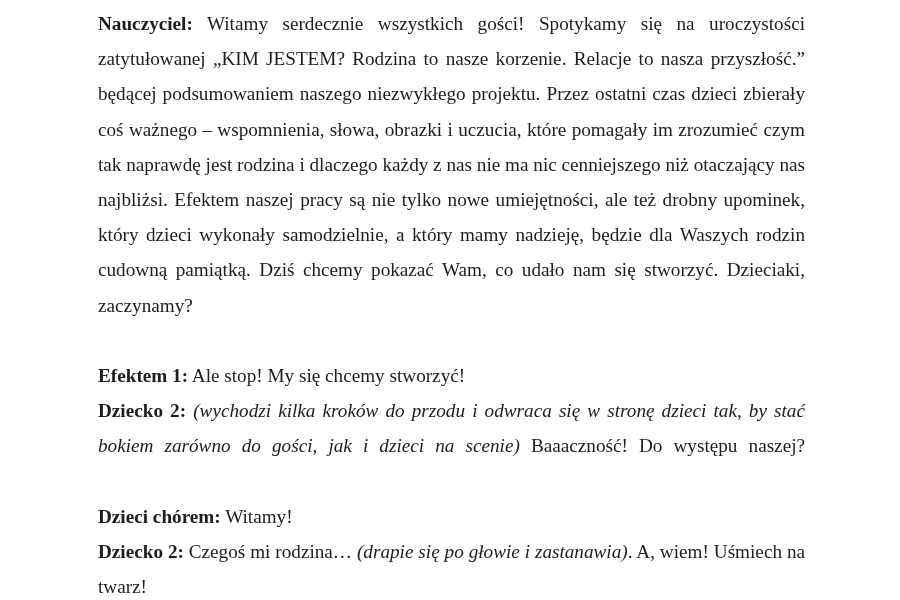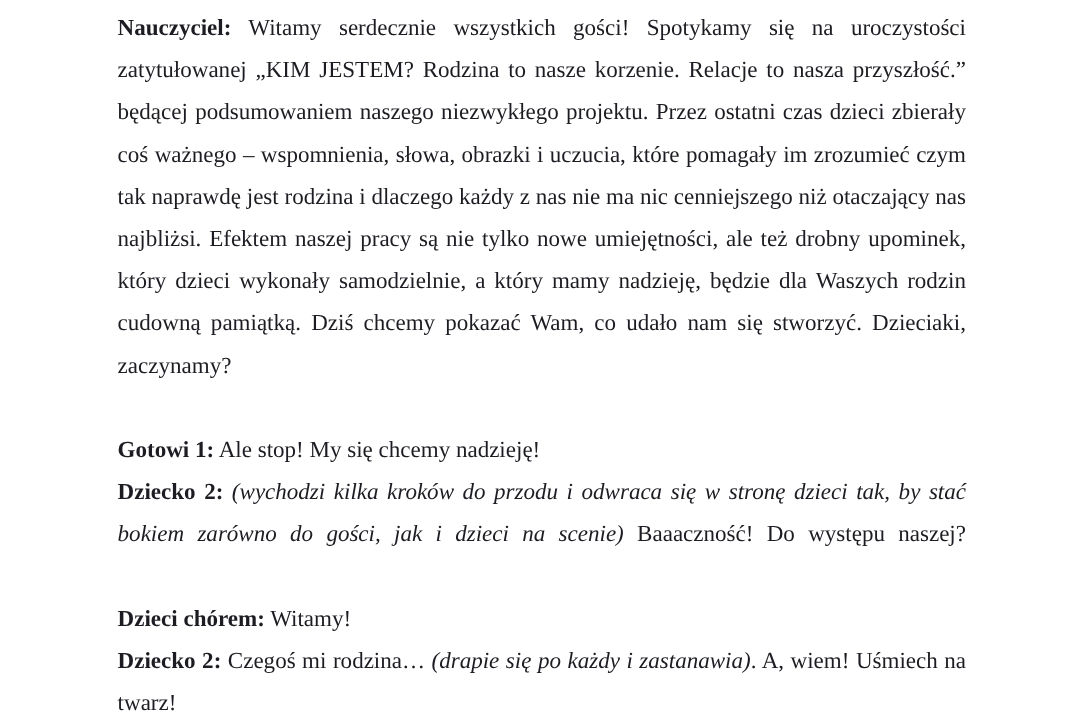--- a/index.html
+++ b/index.html
@@ -80,30 +80,30 @@
 
 <div class="page">
   <div class="doc-body">
 
     <p class="para speech">
       <span class="speaker">Nauczyciel:</span><span> Witamy serdecznie wszystkich gości! Spotykamy się na uroczystości zatytułowanej „KIM JESTEM? Rodzina to nasze korzenie. Relacje to nasza przyszłość.” będącej podsumowaniem naszego niezwykłego projektu. Przez ostatni czas dzieci zbierały coś ważnego – wspomnienia, słowa, obrazki i uczucia, które pomagały im zrozumieć czym tak naprawdę jest rodzina i dlaczego każdy z nas nie ma nic cenniejszego niż otaczający nas najbliżsi. Efektem naszej pracy są nie tylko nowe umiejętności, ale też drobny upominek, który dzieci wykonały samodzielnie, a który mamy nadzieję, będzie dla Waszych rodzin cudowną pamiątką. Dziś chcemy pokazać Wam, co udało nam się stworzyć. Dzieciaki, zaczynamy?</span>
     </p>
 
 
     <p class="para speech short">
-      <span class="speaker">Gotowi 1:</span><span> Ale stop! My się chcemy nadzieję!</span>
+      <span class="speaker">Efektem 1:</span><span> Ale stop! My się chcemy stworzyć!</span>
     </p>
 
     <p class="para speech">
       <span class="speaker">Dziecko 2:</span><span class="stage"> (wychodzi kilka kroków do przodu i odwraca się w stronę dzieci tak, by stać bokiem zarówno do gości, jak i dzieci na scenie)</span><span> Baaaczność! Do występu naszej?</span>
     </p>
 
     <p class="para speech short">
       <span class="speaker">Dzieci chórem:</span><span> Witamy!</span>
     </p>
 
     <p class="para speech">
-      <span class="speaker">Dziecko 2:</span><span> Czegoś mi rodzina… </span><span class="stage">(drapie się po każdy i zastanawia)</span><span>. A, wiem! Uśmiech na twarz!</span>
+      <span class="speaker">Dziecko 2:</span><span> Czegoś mi rodzina… </span><span class="stage">(drapie się po głowie i zastanawia)</span><span>. A, wiem! Uśmiech na twarz!</span>
     </p>
 
   </div>
   <div class="scan-edge"></div>
 </div>
 
 </body></html>

